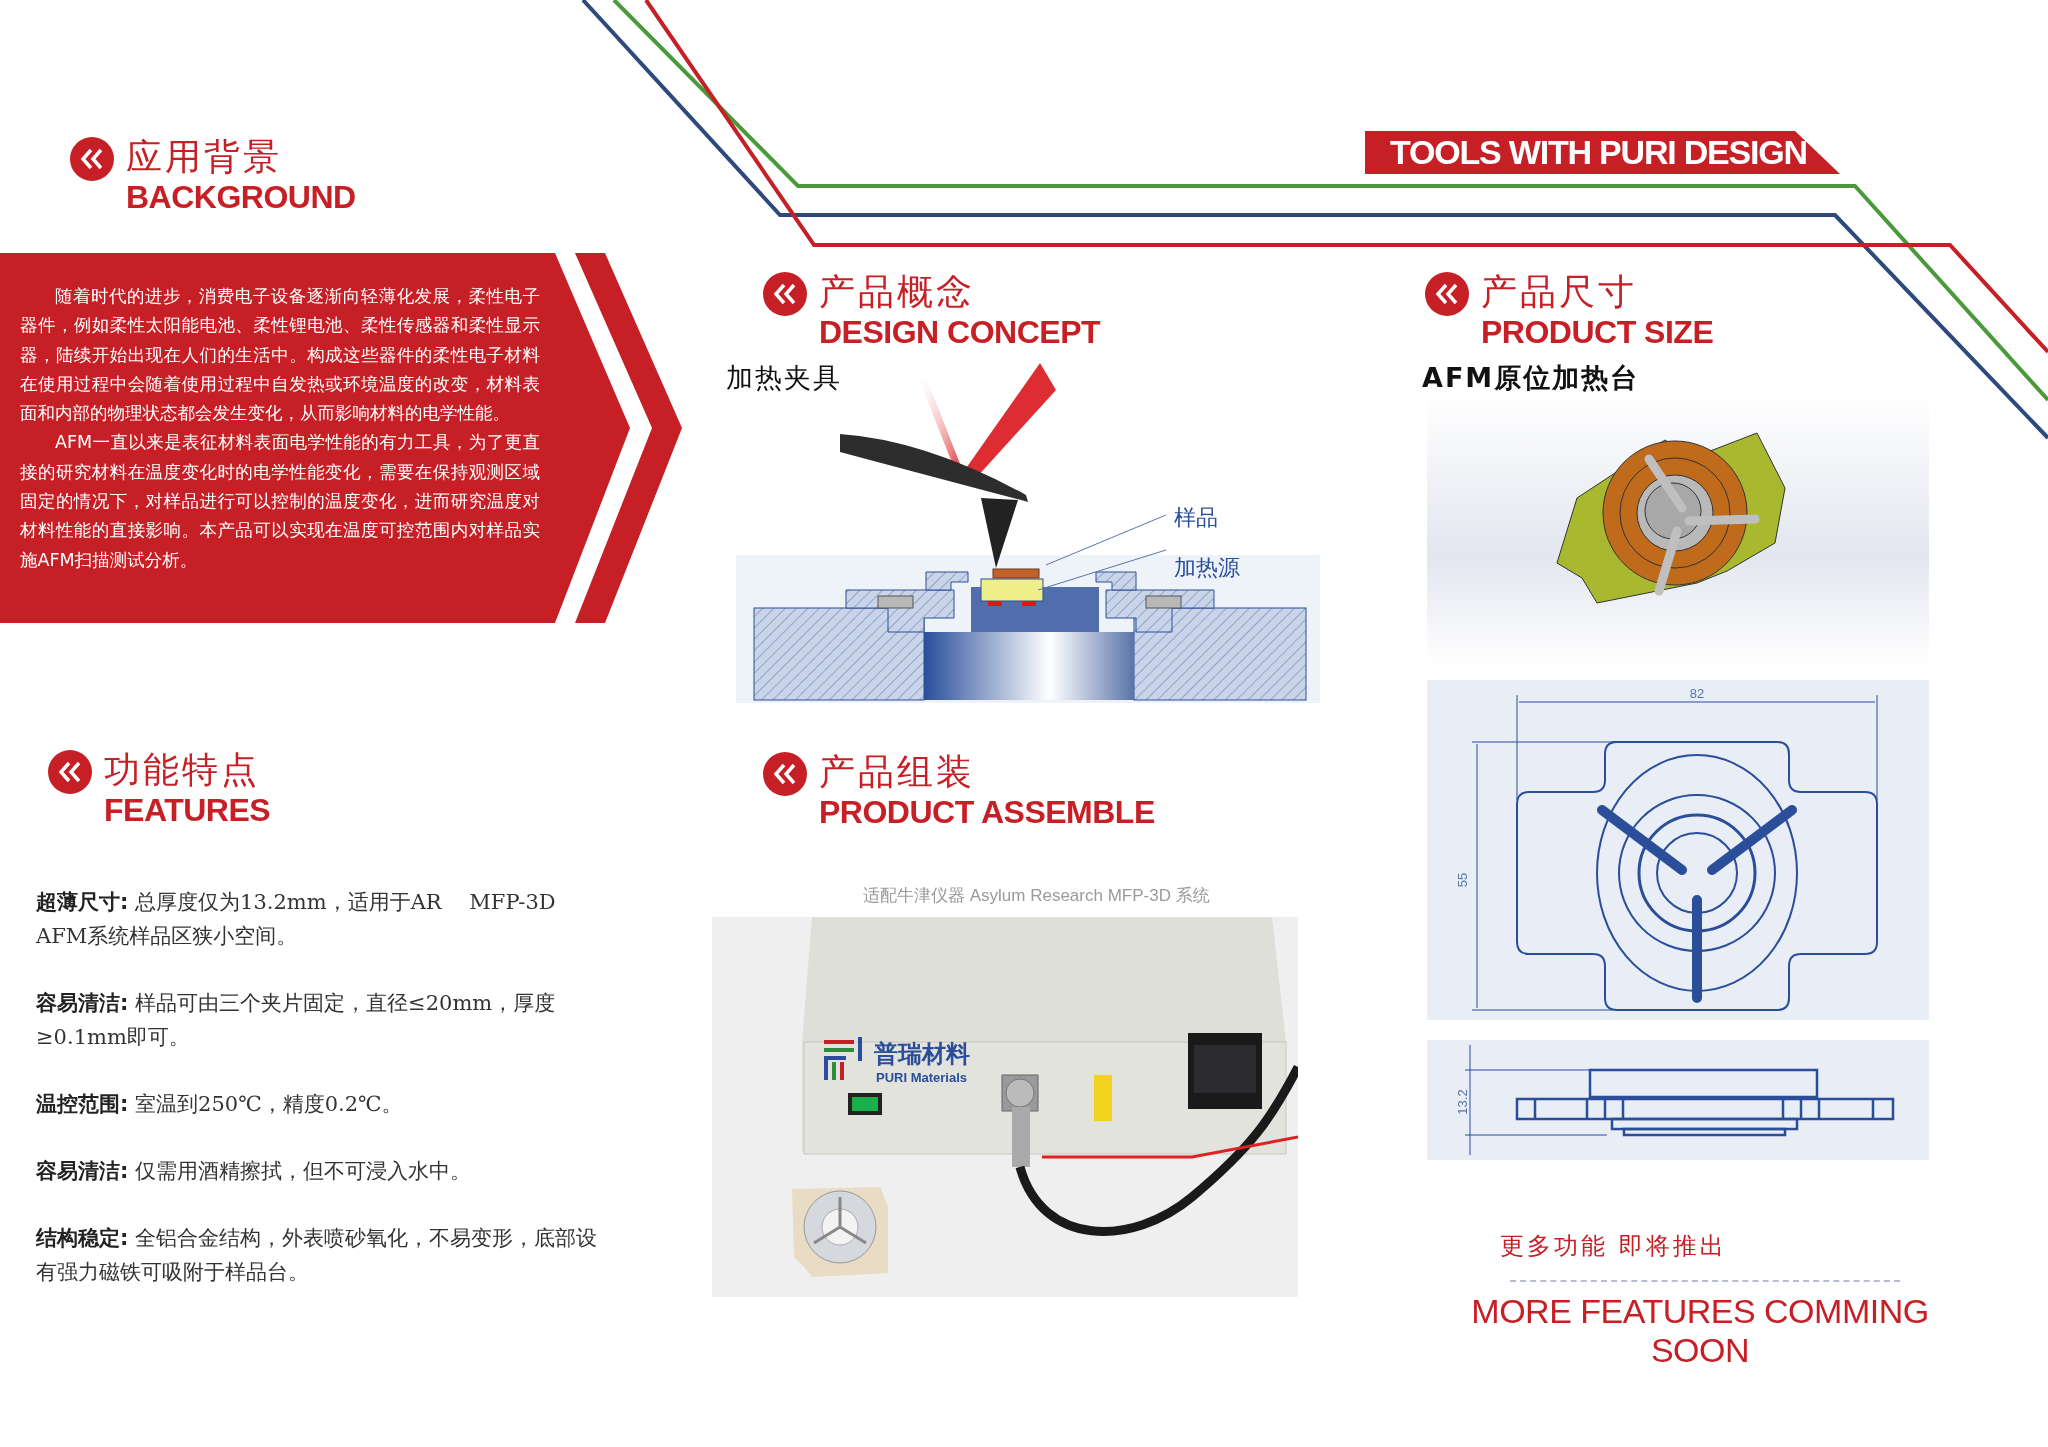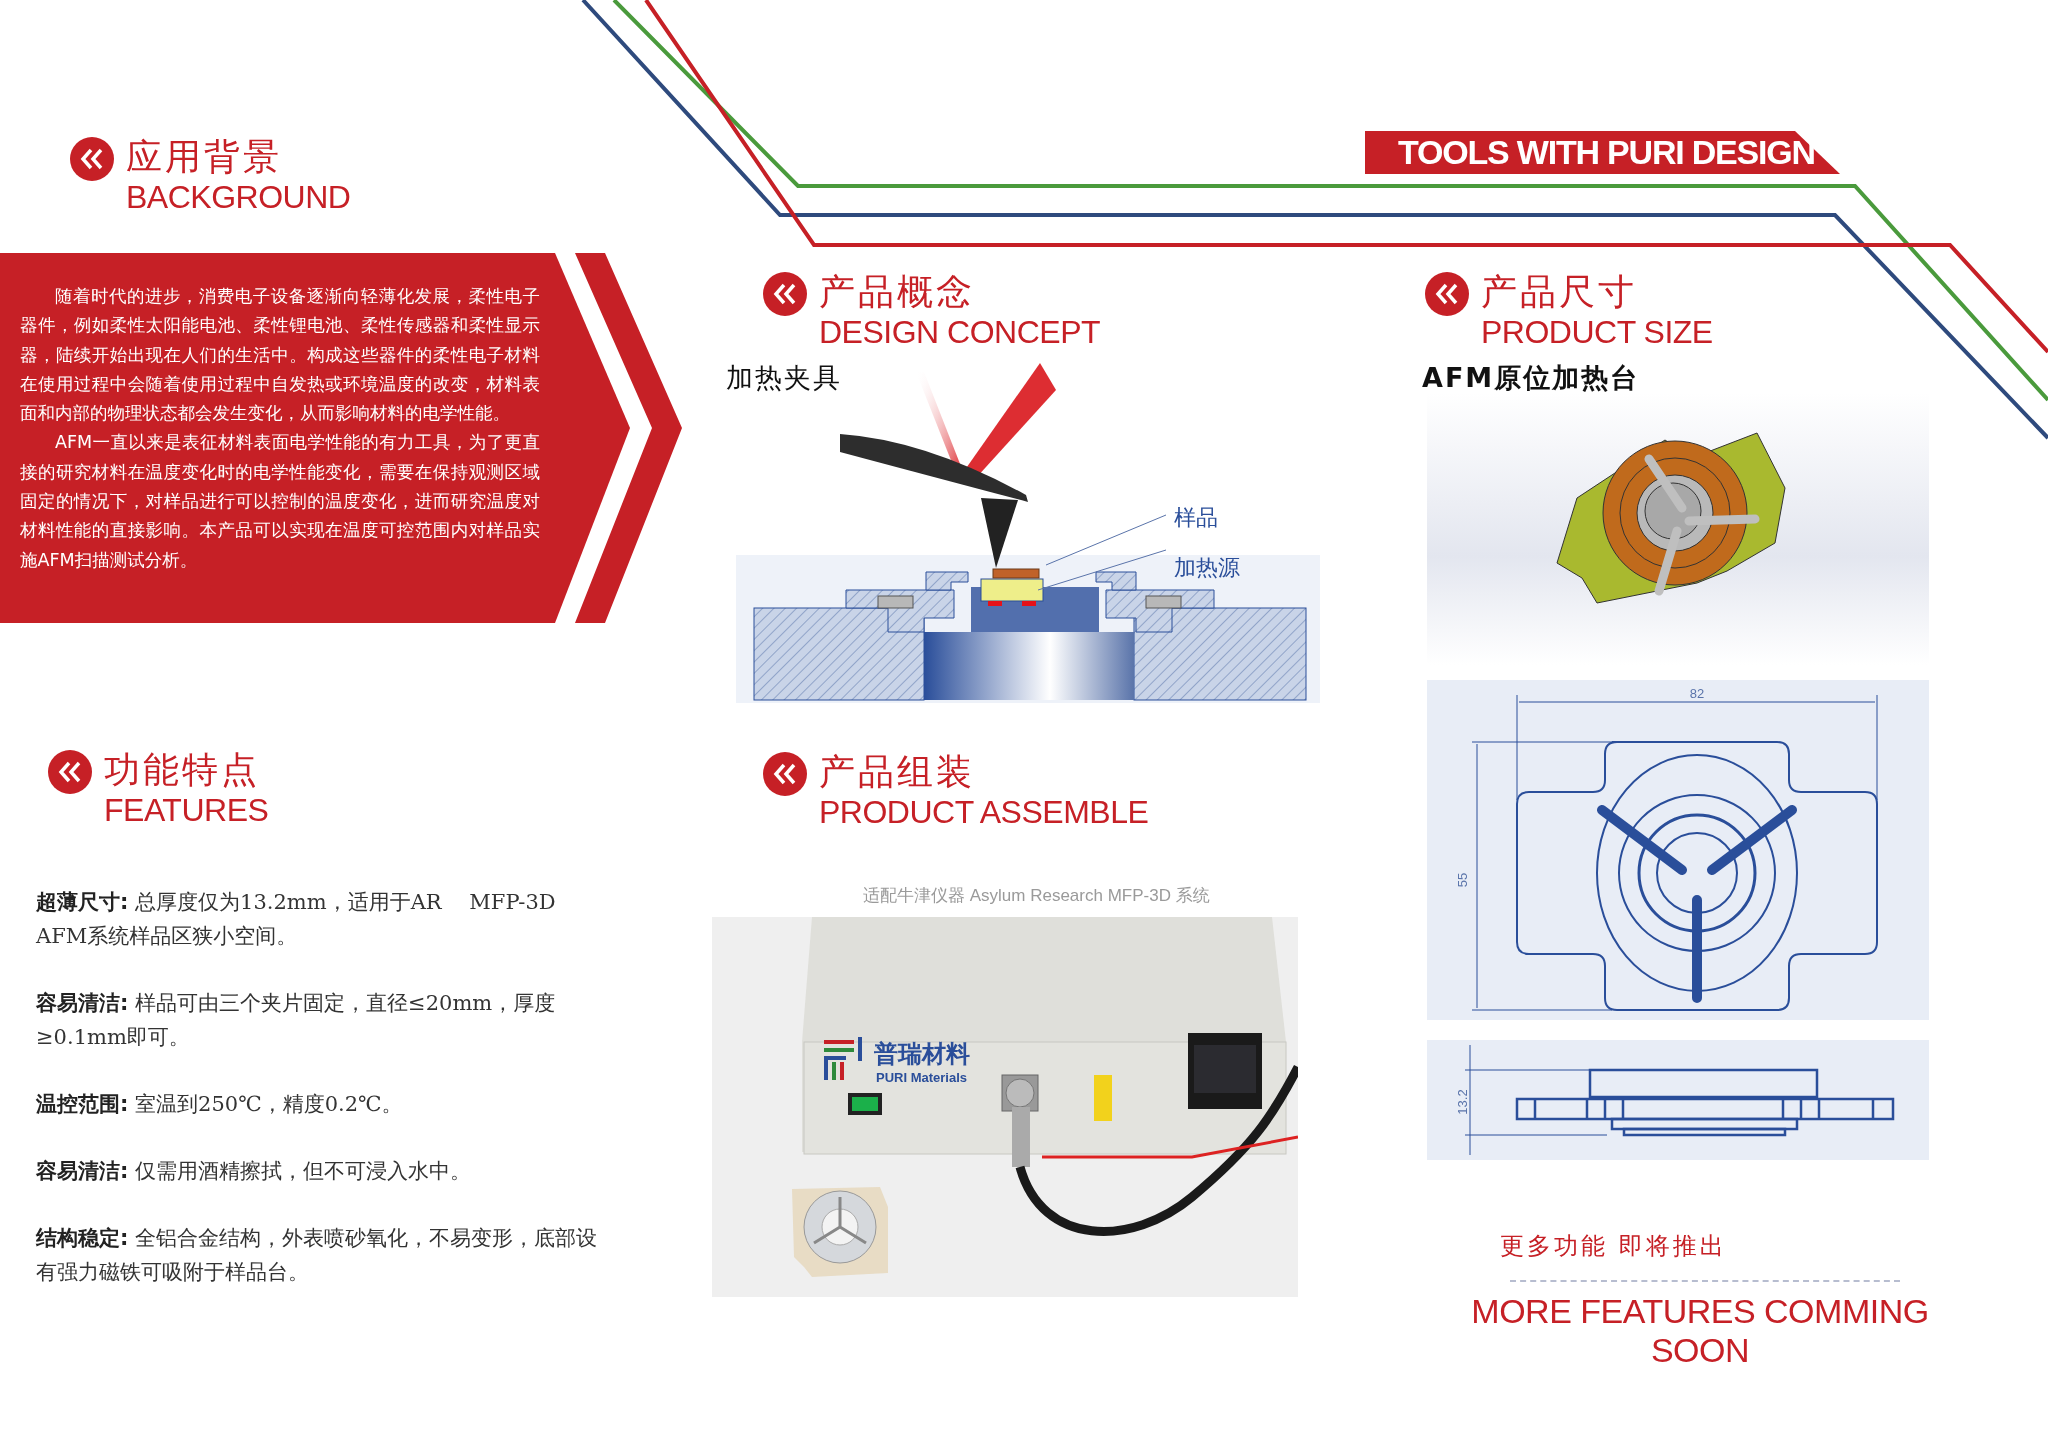--- a/index.html
+++ b/index.html
@@ -6,30 +6,30 @@
   html, body { width: 2048px; height: 1447px; background: #ffffff; overflow: hidden; }
   body { position: relative; font-family: "DejaVu Sans", "Liberation Sans", sans-serif; color: #222; }
 
   .deco-lines { position: absolute; left: 0; top: 0; width: 2048px; height: 1447px; pointer-events: none; }
 
   .sec-head { position: absolute; display: flex; align-items: flex-start; }
   .sec-icon { width: 44px; height: 44px; border-radius: 50%; background: #c62026; display: flex; align-items: center; justify-content: center; flex: none; }
   .sec-icon svg { width: 30px; height: 30px; }
   .sec-titles { margin-left: 12px; }
   .sec-cn { font-size: 36px; color: #c62026; letter-spacing: 3px; line-height: 40px; font-family: "DejaVu Sans", sans-serif; }
-  .sec-en { font-size: 32px; color: #c62026; line-height: 40px; font-family: "Liberation Sans", sans-serif; letter-spacing: -0.5px; }
+  .sec-en { font-size: 32px; color: #c62026; line-height: 40px; font-family: "Liberation Sans", sans-serif; letter-spacing: -0.5px; font-weight: bold; }
 
   
   .bg-banner { position: absolute; left: 0; top: 253px; width: 690px; height: 370px; }
   .bg-text { position: absolute; left: 20px; top: 282px; width: 520px; color: #fff; font-size: 17.5px; line-height: 29.3px; text-align: justify; }
   .bg-text p { text-indent: 2em; }
 
   
   .tools-banner { position: absolute; left: 1365px; top: 131px; width: 475px; height: 43px; }
-  .tools-label { position: absolute; left: 1390px; top: 131px; height: 43px; line-height: 43px; color: #fff; font-size: 34px; font-weight: bold; font-family: "Liberation Sans", sans-serif; letter-spacing: -1.2px; margin-left: 8px; }
+  .tools-label { position: absolute; left: 1390px; top: 131px; height: 43px; line-height: 43px; color: #fff; font-size: 34px; font-weight: bold; font-family: "Liberation Sans", sans-serif; letter-spacing: -1.2px; }
 
   
   .features { position: absolute; left: 36px; top: 885px; width: 570px; }
   .feature { font-size: 21px; line-height: 34px; color: #333; font-family: "DejaVu Serif", serif; margin-bottom: 33px; }
   .feature .f-label { font-family: "DejaVu Sans", sans-serif; font-weight: bold; color: #222; }
 
   .sub-label { position: absolute; font-size: 27px; color: #111; letter-spacing: 2px; }
 
   .panel { position: absolute; overflow: hidden; }
 

